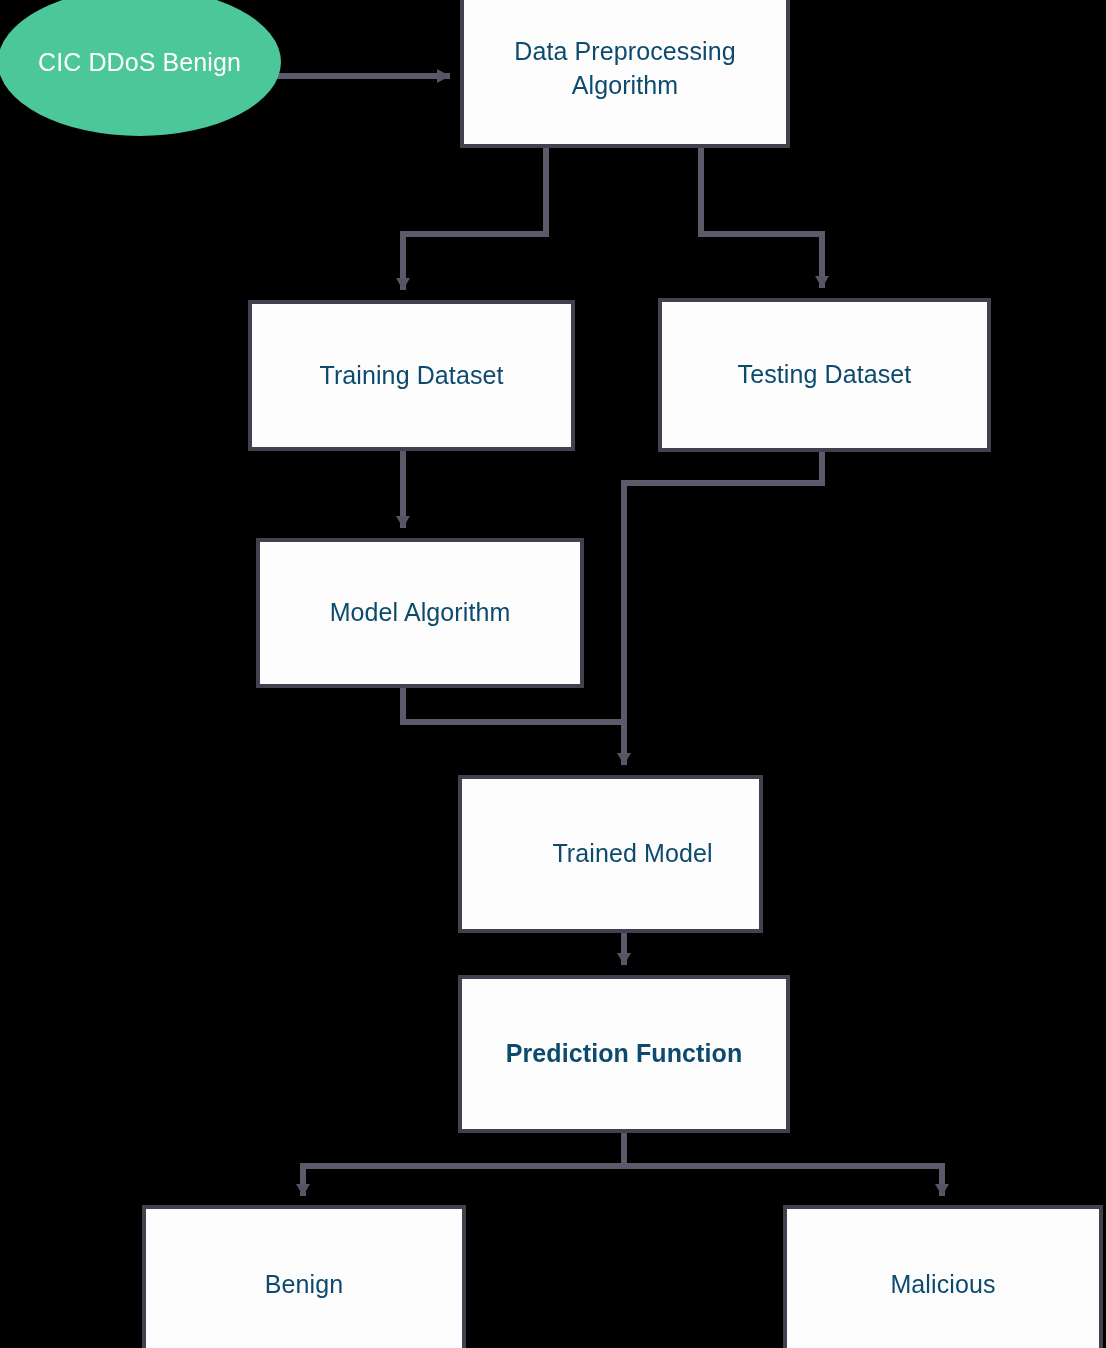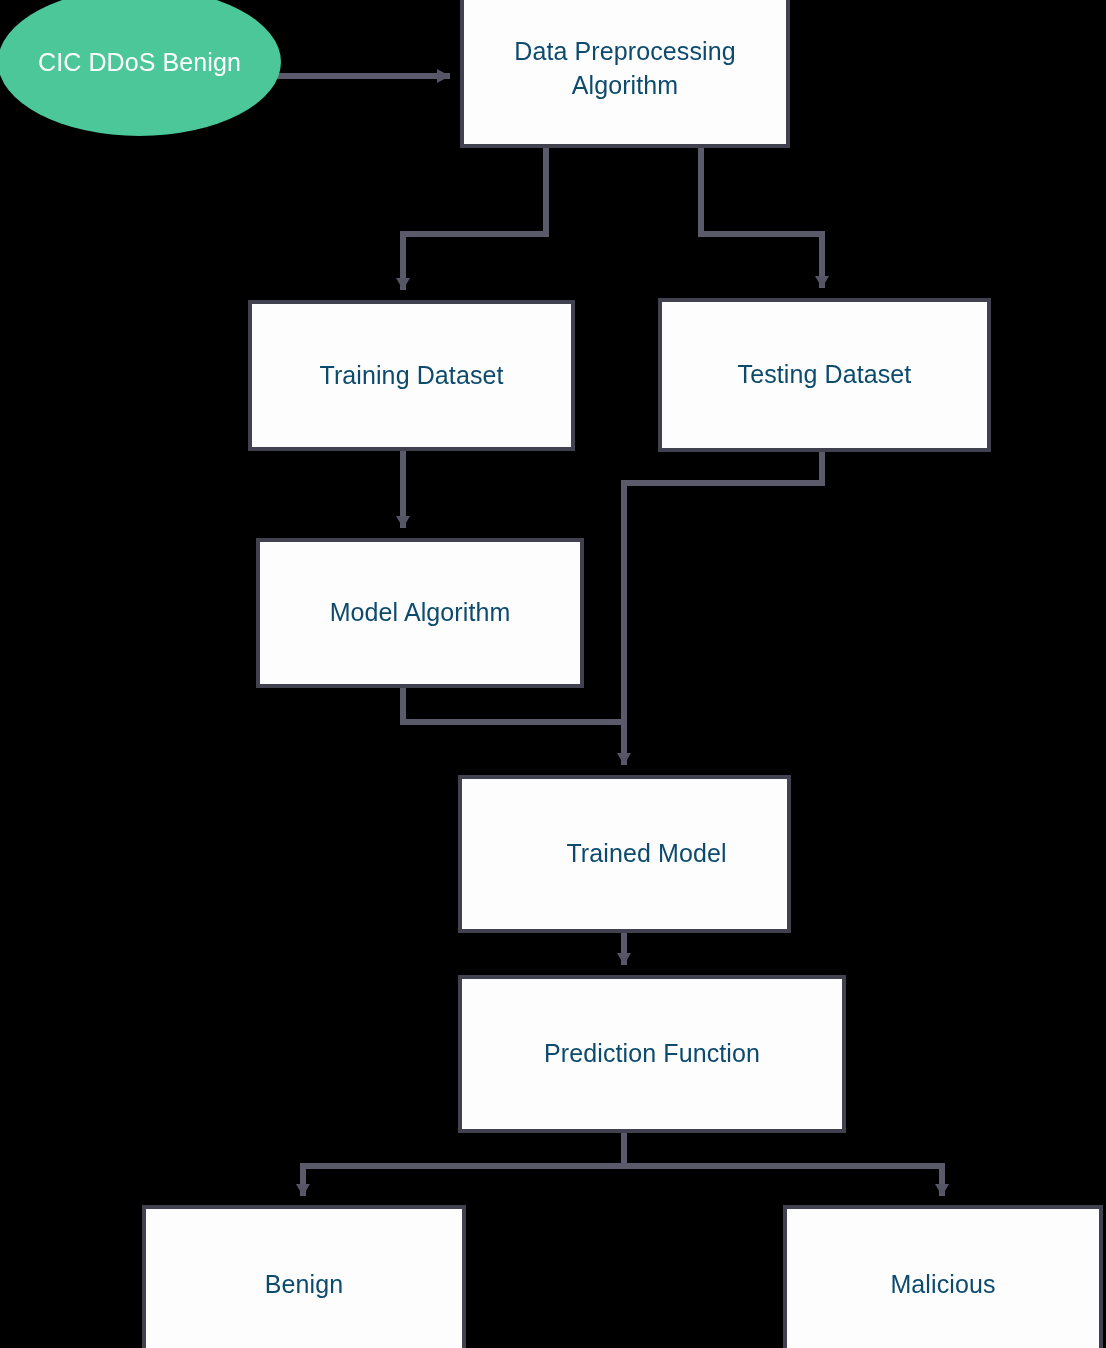--- a/index.html
+++ b/index.html
@@ -65,22 +65,22 @@
     font-family: "Liberation Sans", sans-serif;
     letter-spacing: 0.1px;
   }
 
   
   #node-dataset        { left: -2px;  top: -12px;  width: 283px; height: 148px; }
   #node-preprocessing  { left: 460px; top: -10px;  width: 330px; height: 158px; }
   #node-training       { left: 240px; top: 300px;  width: 327px; height: 151px; margin-left: 8px; }
   #node-testing        { left: 658px; top: 298px;  width: 333px; height: 154px; }
   #node-model-algo     { left: 256px; top: 538px;  width: 328px; height: 150px; justify-content: center; }
-  #node-trained-model  { left: 458px; top: 775px;  width: 333px; height: 158px; padding-left: 44px; }
-  #node-prediction     { left: 458px; top: 975px;  width: 388px; height: 158px; }
+  #node-trained-model  { left: 458px; top: 775px;  width: 305px; height: 158px; padding-left: 44px; }
+  #node-prediction     { left: 458px; top: 975px;  width: 332px; height: 158px; font-weight: bold; }
   #node-benign         { left: 142px; top: 1205px; width: 324px; height: 160px; }
   #node-malicious      { left: 783px; top: 1205px; width: 320px; height: 160px; }
 </style>
 </head>
 <body>
 
 <div id="diagram">
 
   <svg id="edges" viewBox="0 0 1106 1348" width="1106" height="1348" xmlns="http://www.w3.org/2000/svg">
 

